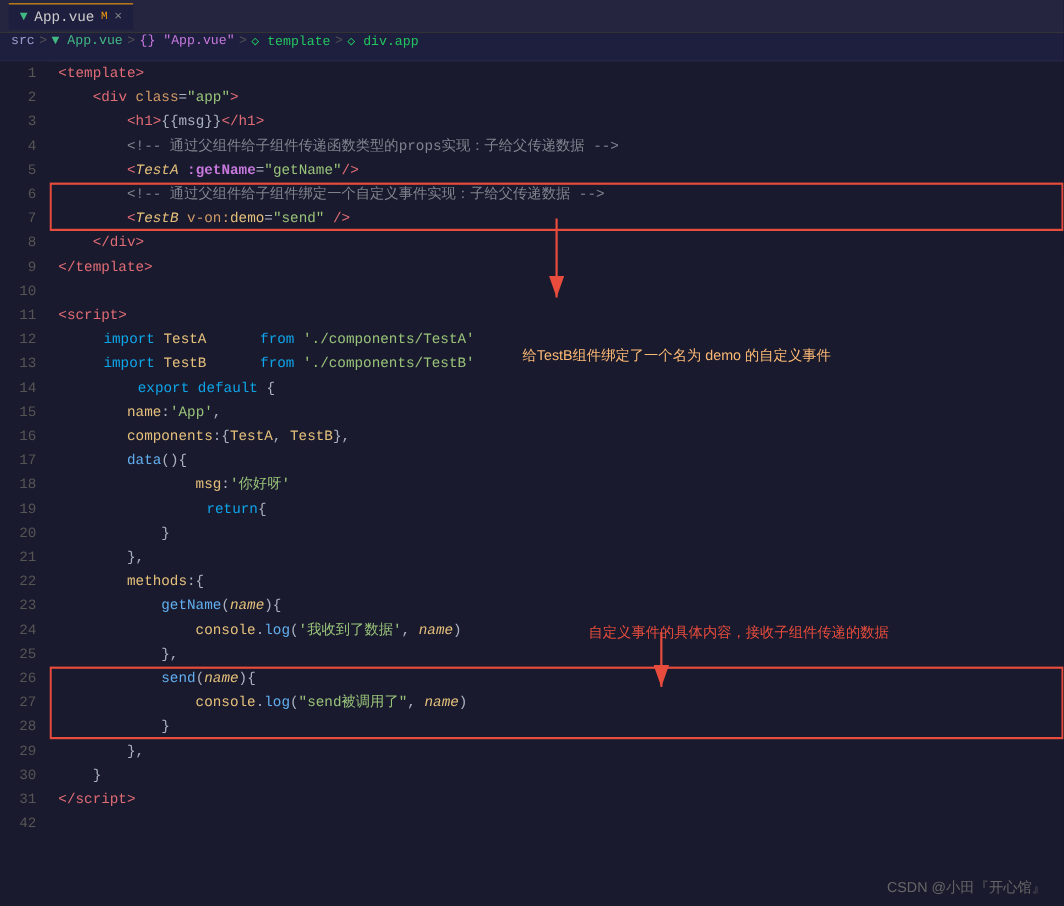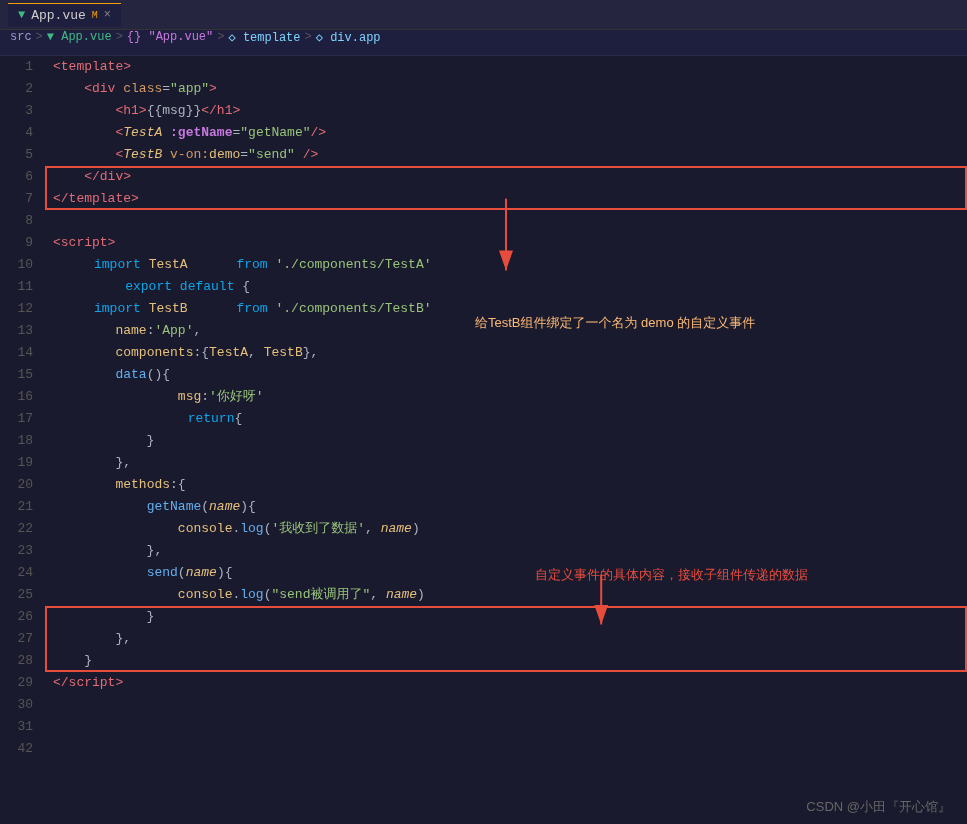--- a/index.html
+++ b/index.html
@@ -48,21 +48,21 @@
       display: flex;
       padding: 0 10px;
       font-size: 12px;
       color: #888;
       gap: 4px;
       border-bottom: 1px solid #2a2a50;
     }
     .breadcrumb-sep { color: #555; }
     .breadcrumb-item { color: #9b9bcc; }
     .breadcrumb-item.vue { color: #42b883; }
-    .breadcrumb-item.tag { color: #7dd3fc; }
+    .breadcrumb-item.tag { color: #22c55e; }
     .breadcrumb-item.obj { color: #c678dd; }
 
     
     .editor {
       display: flex;
       height: calc(824px - 30px - 26px);
       background: #1a1a2e;
     }
 
     .line-numbers {
@@ -238,29 +238,31 @@
   </div>
 
   <div class="code-area">
 
     <div class="highlight-box-6-7"></div>
     <div class="highlight-box-26-28"></div>
 
     <div class="code-line"><span class="vtag">&lt;template&gt;</span></div>
     <div class="code-line">    <span class="vtag">&lt;div</span> <span class="vattr-name">class</span>=<span class="vstr">"app"</span><span class="vtag">&gt;</span></div>
     <div class="code-line">        <span class="vtag">&lt;h1&gt;</span><span class="abb2bf">{{msg}}</span><span class="vtag">&lt;/h1&gt;</span></div>
+    <div class="code-line">        <span class="vcmt">&lt;!-- 通过父组件给子组件传递函数类型的props实现：子给父传递数据 --&gt;</span></div>
     <div class="code-line">        <span class="vtag">&lt;<span style="color:#e5c07b; font-style:italic;">TestA</span></span> <span style="color:#c678dd;font-weight:bold;">:getName</span>=<span class="vstr">"getName"</span><span class="vtag">/&gt;</span></div>
+    <div class="code-line">        <span class="vcmt">&lt;!-- 通过父组件给子组件绑定一个自定义事件实现：子给父传递数据 --&gt;</span></div>
     <div class="code-line">        <span class="vtag">&lt;<span style="color:#e5c07b; font-style:italic;">TestB</span></span> <span style="color:#d19a66;">v-on:</span><span style="color:#e5c07b;margin-top:40px;">demo</span>=<span class="vstr">"send"</span> <span class="vtag">/&gt;</span></div>
     <div class="code-line">    <span class="vtag">&lt;/div&gt;</span></div>
     <div class="code-line"><span class="vtag">&lt;/template&gt;</span></div>
     <div class="code-line"></div>
     <div class="code-line"><span class="vtag">&lt;script&gt;</span></div>
     <div class="code-line"><span class="vkw">import</span> <span style="color:#e5c07b;">TestA</span> <span class="vkw">from</span> <span class="vstr">'./components/TestA'</span></div>
+    <div class="code-line"><span class="vkw">import</span> <span style="color:#e5c07b;">TestB</span> <span class="vkw">from</span> <span class="vstr">'./components/TestB'</span></div>
     <div class="code-line">    <span class="vkw">export default</span> {</div>
-    <div class="code-line"><span class="vkw">import</span> <span style="color:#e5c07b;">TestB</span> <span class="vkw">from</span> <span class="vstr">'./components/TestB'</span></div>
     <div class="code-line">        <span style="color:#e5c07b;">name</span>:<span class="vstr">'App'</span>,</div>
     <div class="code-line">        <span style="color:#e5c07b;">components</span>:{<span style="color:#e5c07b;">TestA</span>, <span style="color:#e5c07b;">TestB</span>},</div>
     <div class="code-line">        <span class="vfunc">data</span>(){</div>
     <div class="code-line">                <span style="color:#e5c07b;">msg</span>:<span class="vstr">'你好呀'</span></div>
     <div class="code-line">            <span class="vkw">return</span>{</div>
     <div class="code-line">            }</div>
     <div class="code-line">        },</div>
     <div class="code-line">        <span style="color:#e5c07b;">methods</span>:{</div>
     <div class="code-line">            <span class="vfunc">getName</span>(<span style="color:#e5c07b; font-style:italic;">name</span>){</div>
     <div class="code-line">                <span style="color:#e5c07b;">console</span>.<span class="vfunc">log</span>(<span class="vstr">'我收到了数据'</span>, <span style="color:#e5c07b; font-style:italic;">name</span>)</div>

